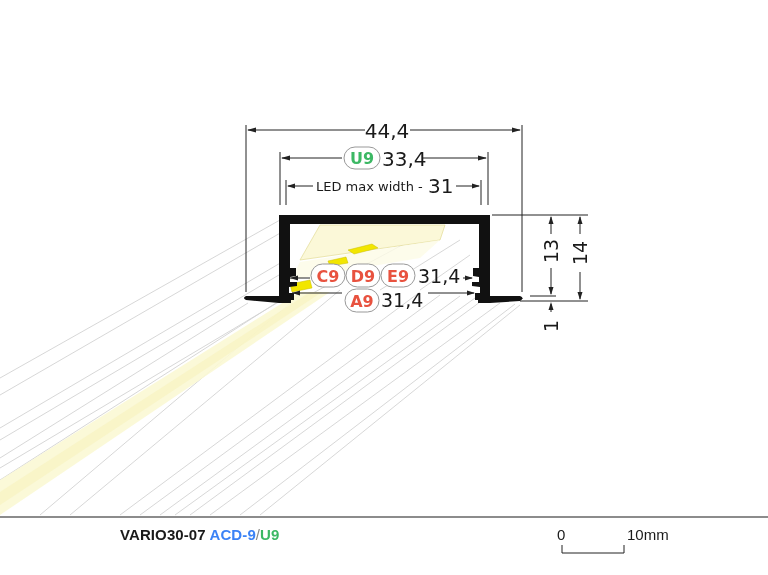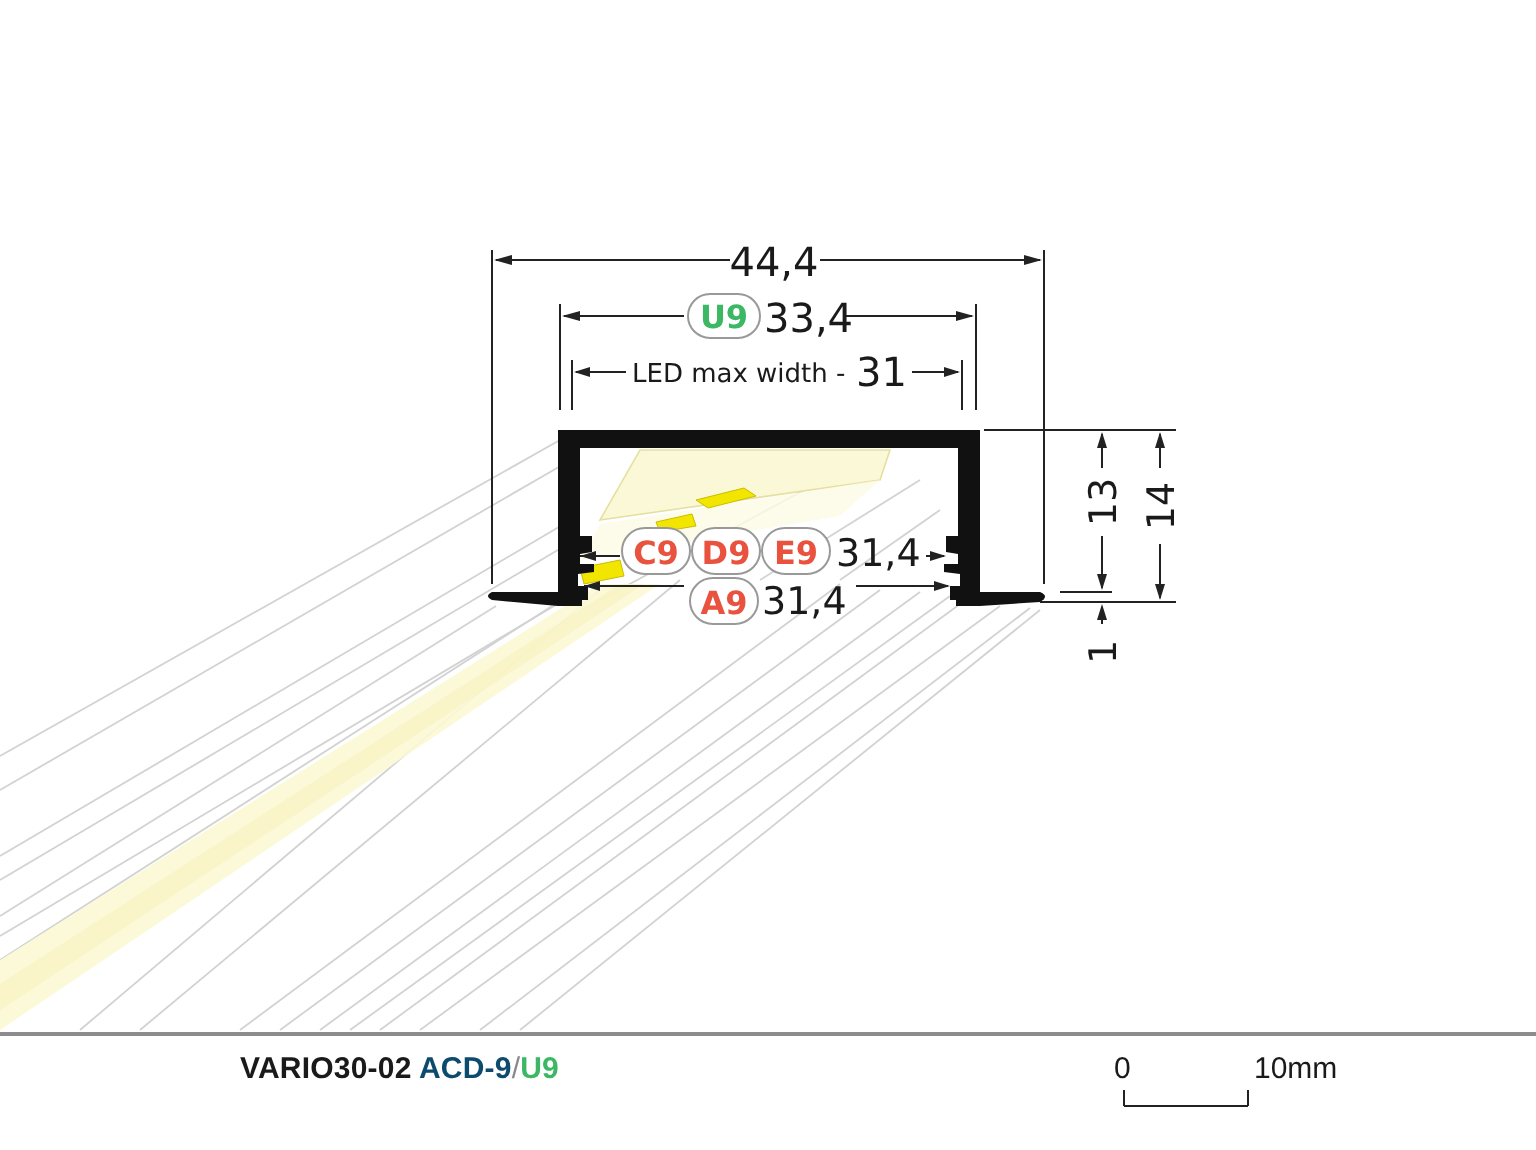--- a/index.html
+++ b/index.html
@@ -2,21 +2,21 @@
 <html><head>
   <meta charset="utf-8">
   <style>
     html, body { margin: 0; padding: 0; background: #ffffff; }
     body { width: 768px; height: 575px; position: relative; overflow: hidden; font-family: "Liberation Sans", "DejaVu Sans", sans-serif; }
     #drawing { position: absolute; left: 0; top: 0; width: 768px; height: 575px; }
     .dim-text { font-family: "DejaVu Sans", "Liberation Sans", sans-serif; fill: #1a1a1a; }
     .bubble-text { font-family: "DejaVu Sans", "Liberation Sans", sans-serif; font-weight: bold; }
     .footer-rule { position: absolute; left: 0; top: 516px; width: 768px; height: 2px; background: #8c8c8c; }
     .footer-title { position: absolute; left: 120px; top: 526px; font-size: 15px; font-weight: bold; color: #1a1a1a; letter-spacing: 0.1px; }
-    .footer-title .red { color: #0c4a6e; }
+    .footer-title .red { color: #3b82f6; }
     .footer-title .green { color: #3cb864; }
     .footer-title .slash { color: #888888; font-weight: normal; }
     .scale-label { position: absolute; top: 526px; font-size: 15px; color: #1a1a1a; }
   </style>
 </head>
 <body>
 
 <svg id="drawing" viewBox="0 0 768 575" xmlns="http://www.w3.org/2000/svg">
 
   <g stroke="#d2d2d2" stroke-width="0.9" fill="none">
@@ -157,18 +157,18 @@
   <g stroke="#222" stroke-width="1" fill="none">
     <line x1="562" y1="545" x2="562" y2="553"></line>
     <line x1="562" y1="553" x2="624" y2="553"></line>
     <line x1="624" y1="545" x2="624" y2="553"></line>
   </g>
 </svg>
 
 <div class="footer-rule"></div>
 
 <div class="footer-title">
-  <span>VARIO30-02</span>
+  <span>VARIO30-07</span>
   <span class="red">ACD-9</span><span class="slash">/</span><span class="green">U9</span>
 </div>
 
 <div class="scale-label" style="left:557px;">0</div>
 <div class="scale-label" style="left:627px;">10mm</div>
 
 </body></html>

